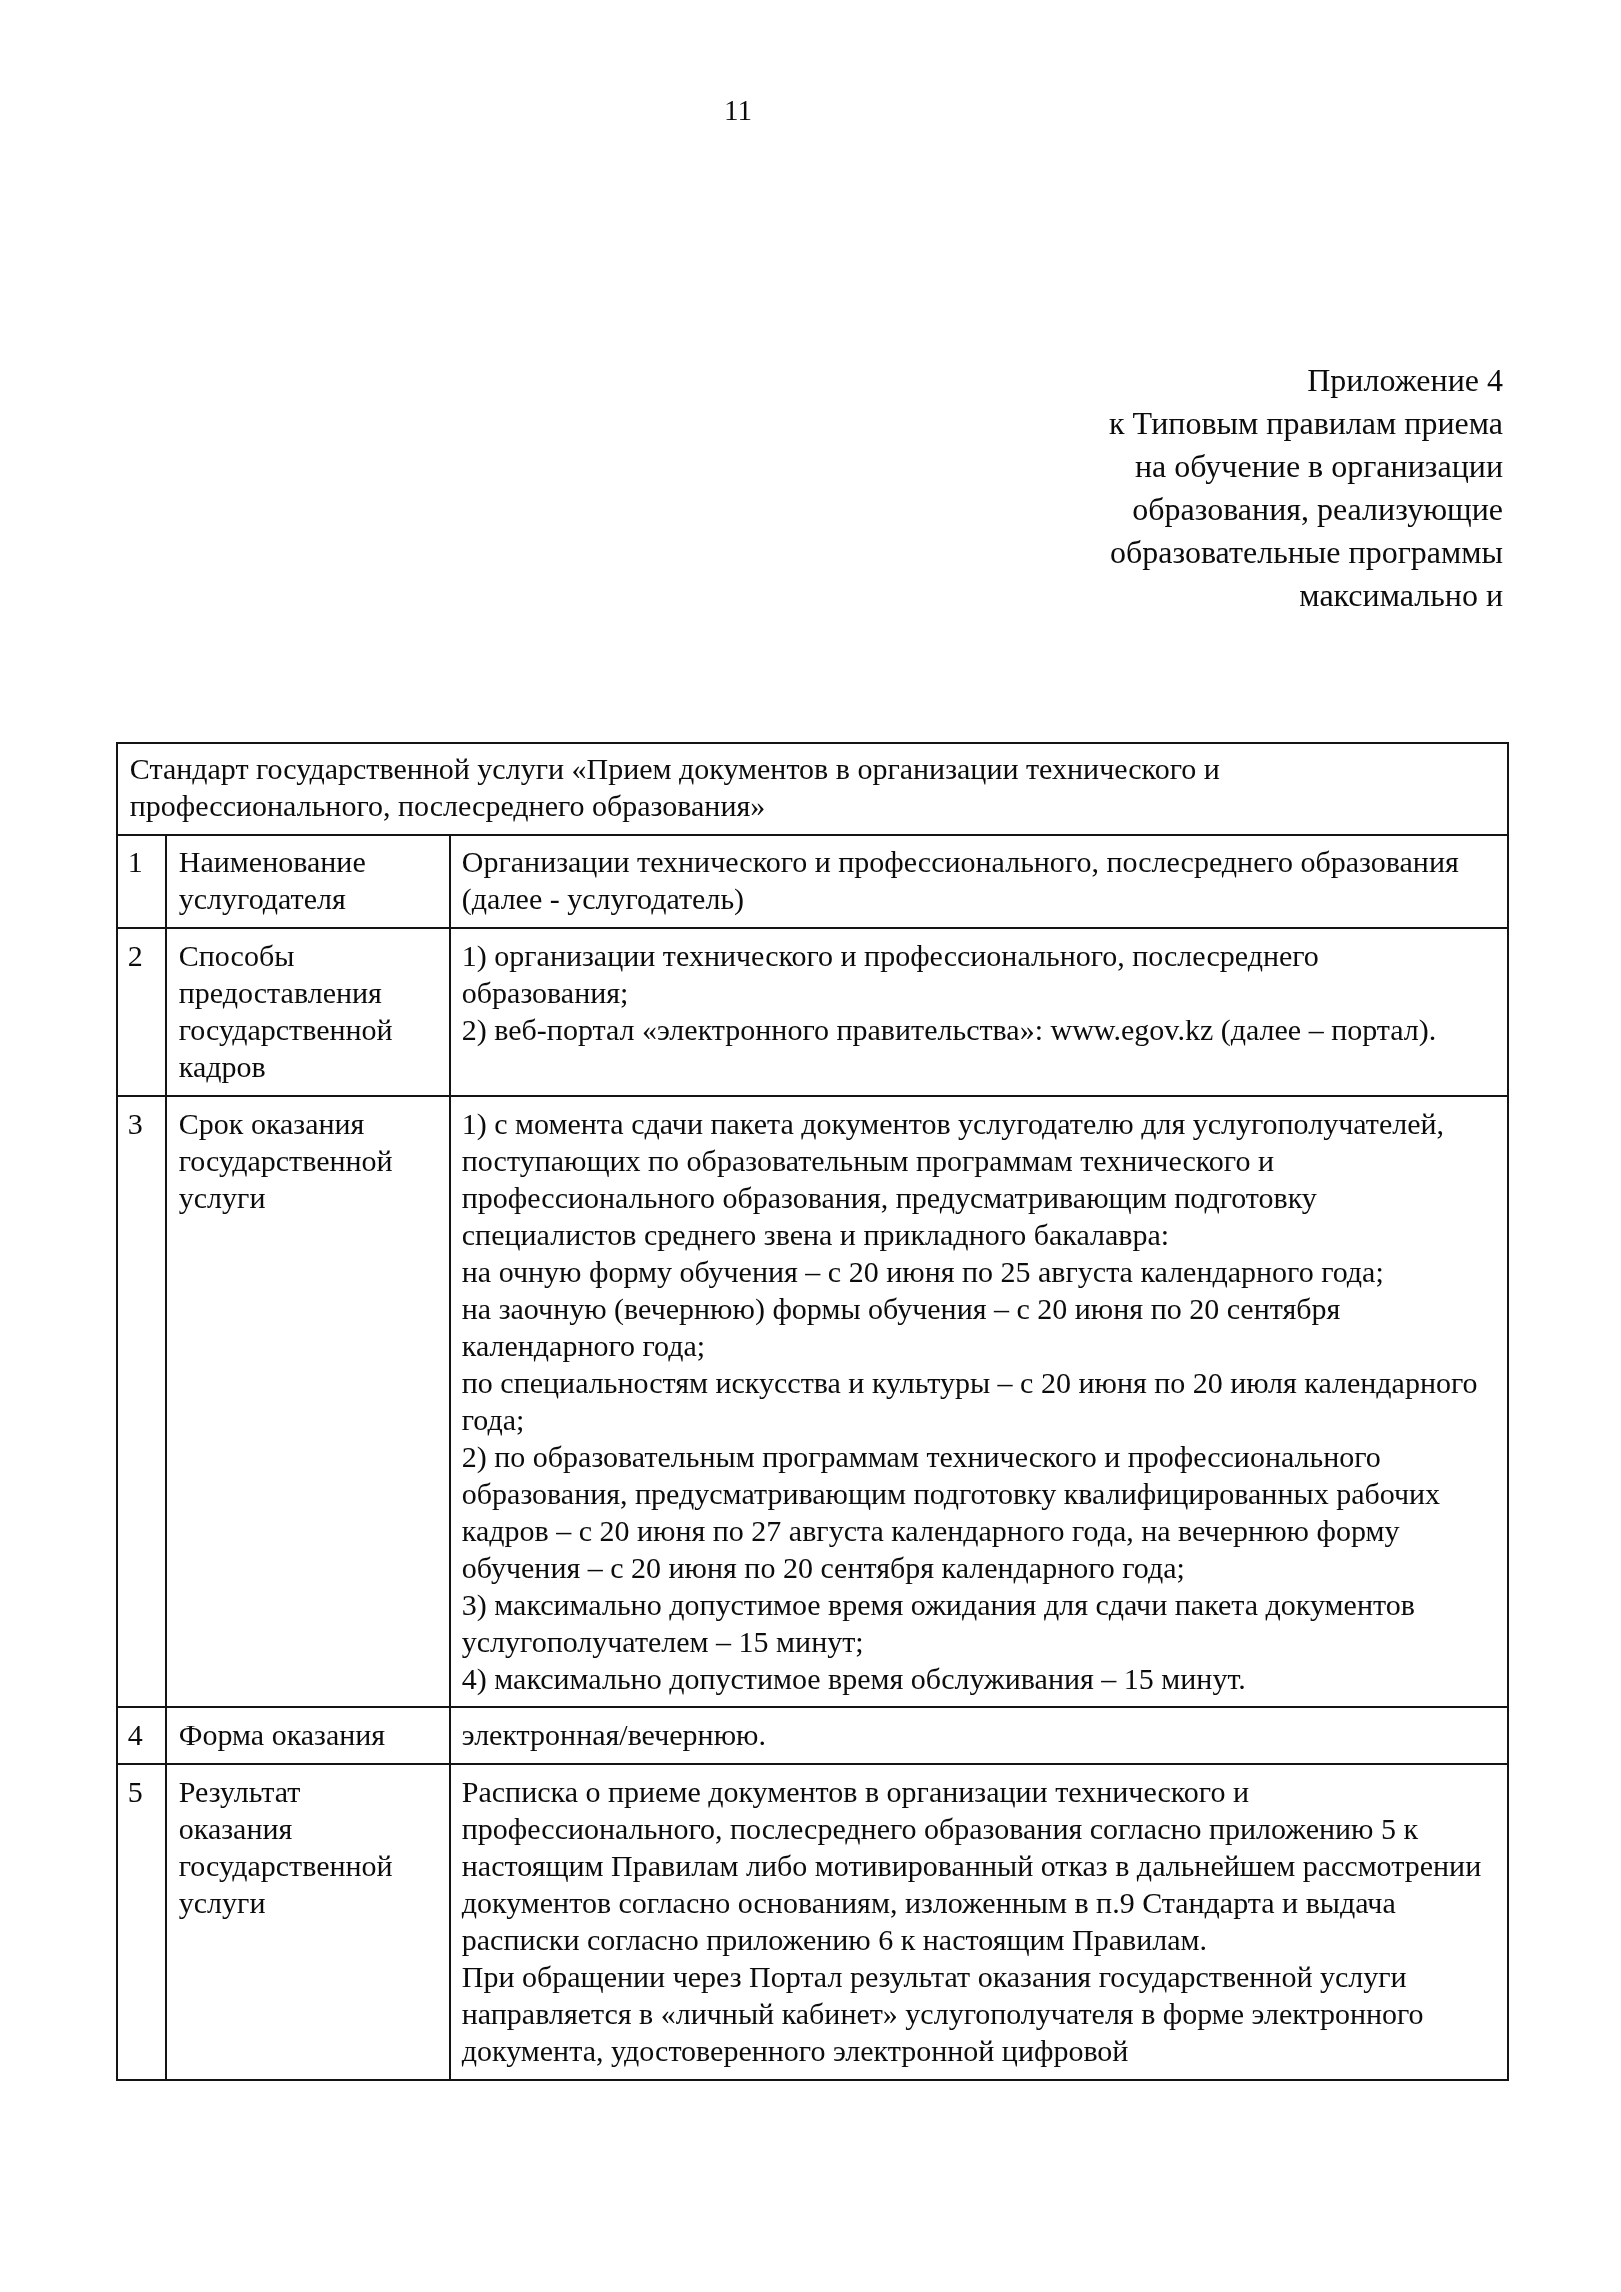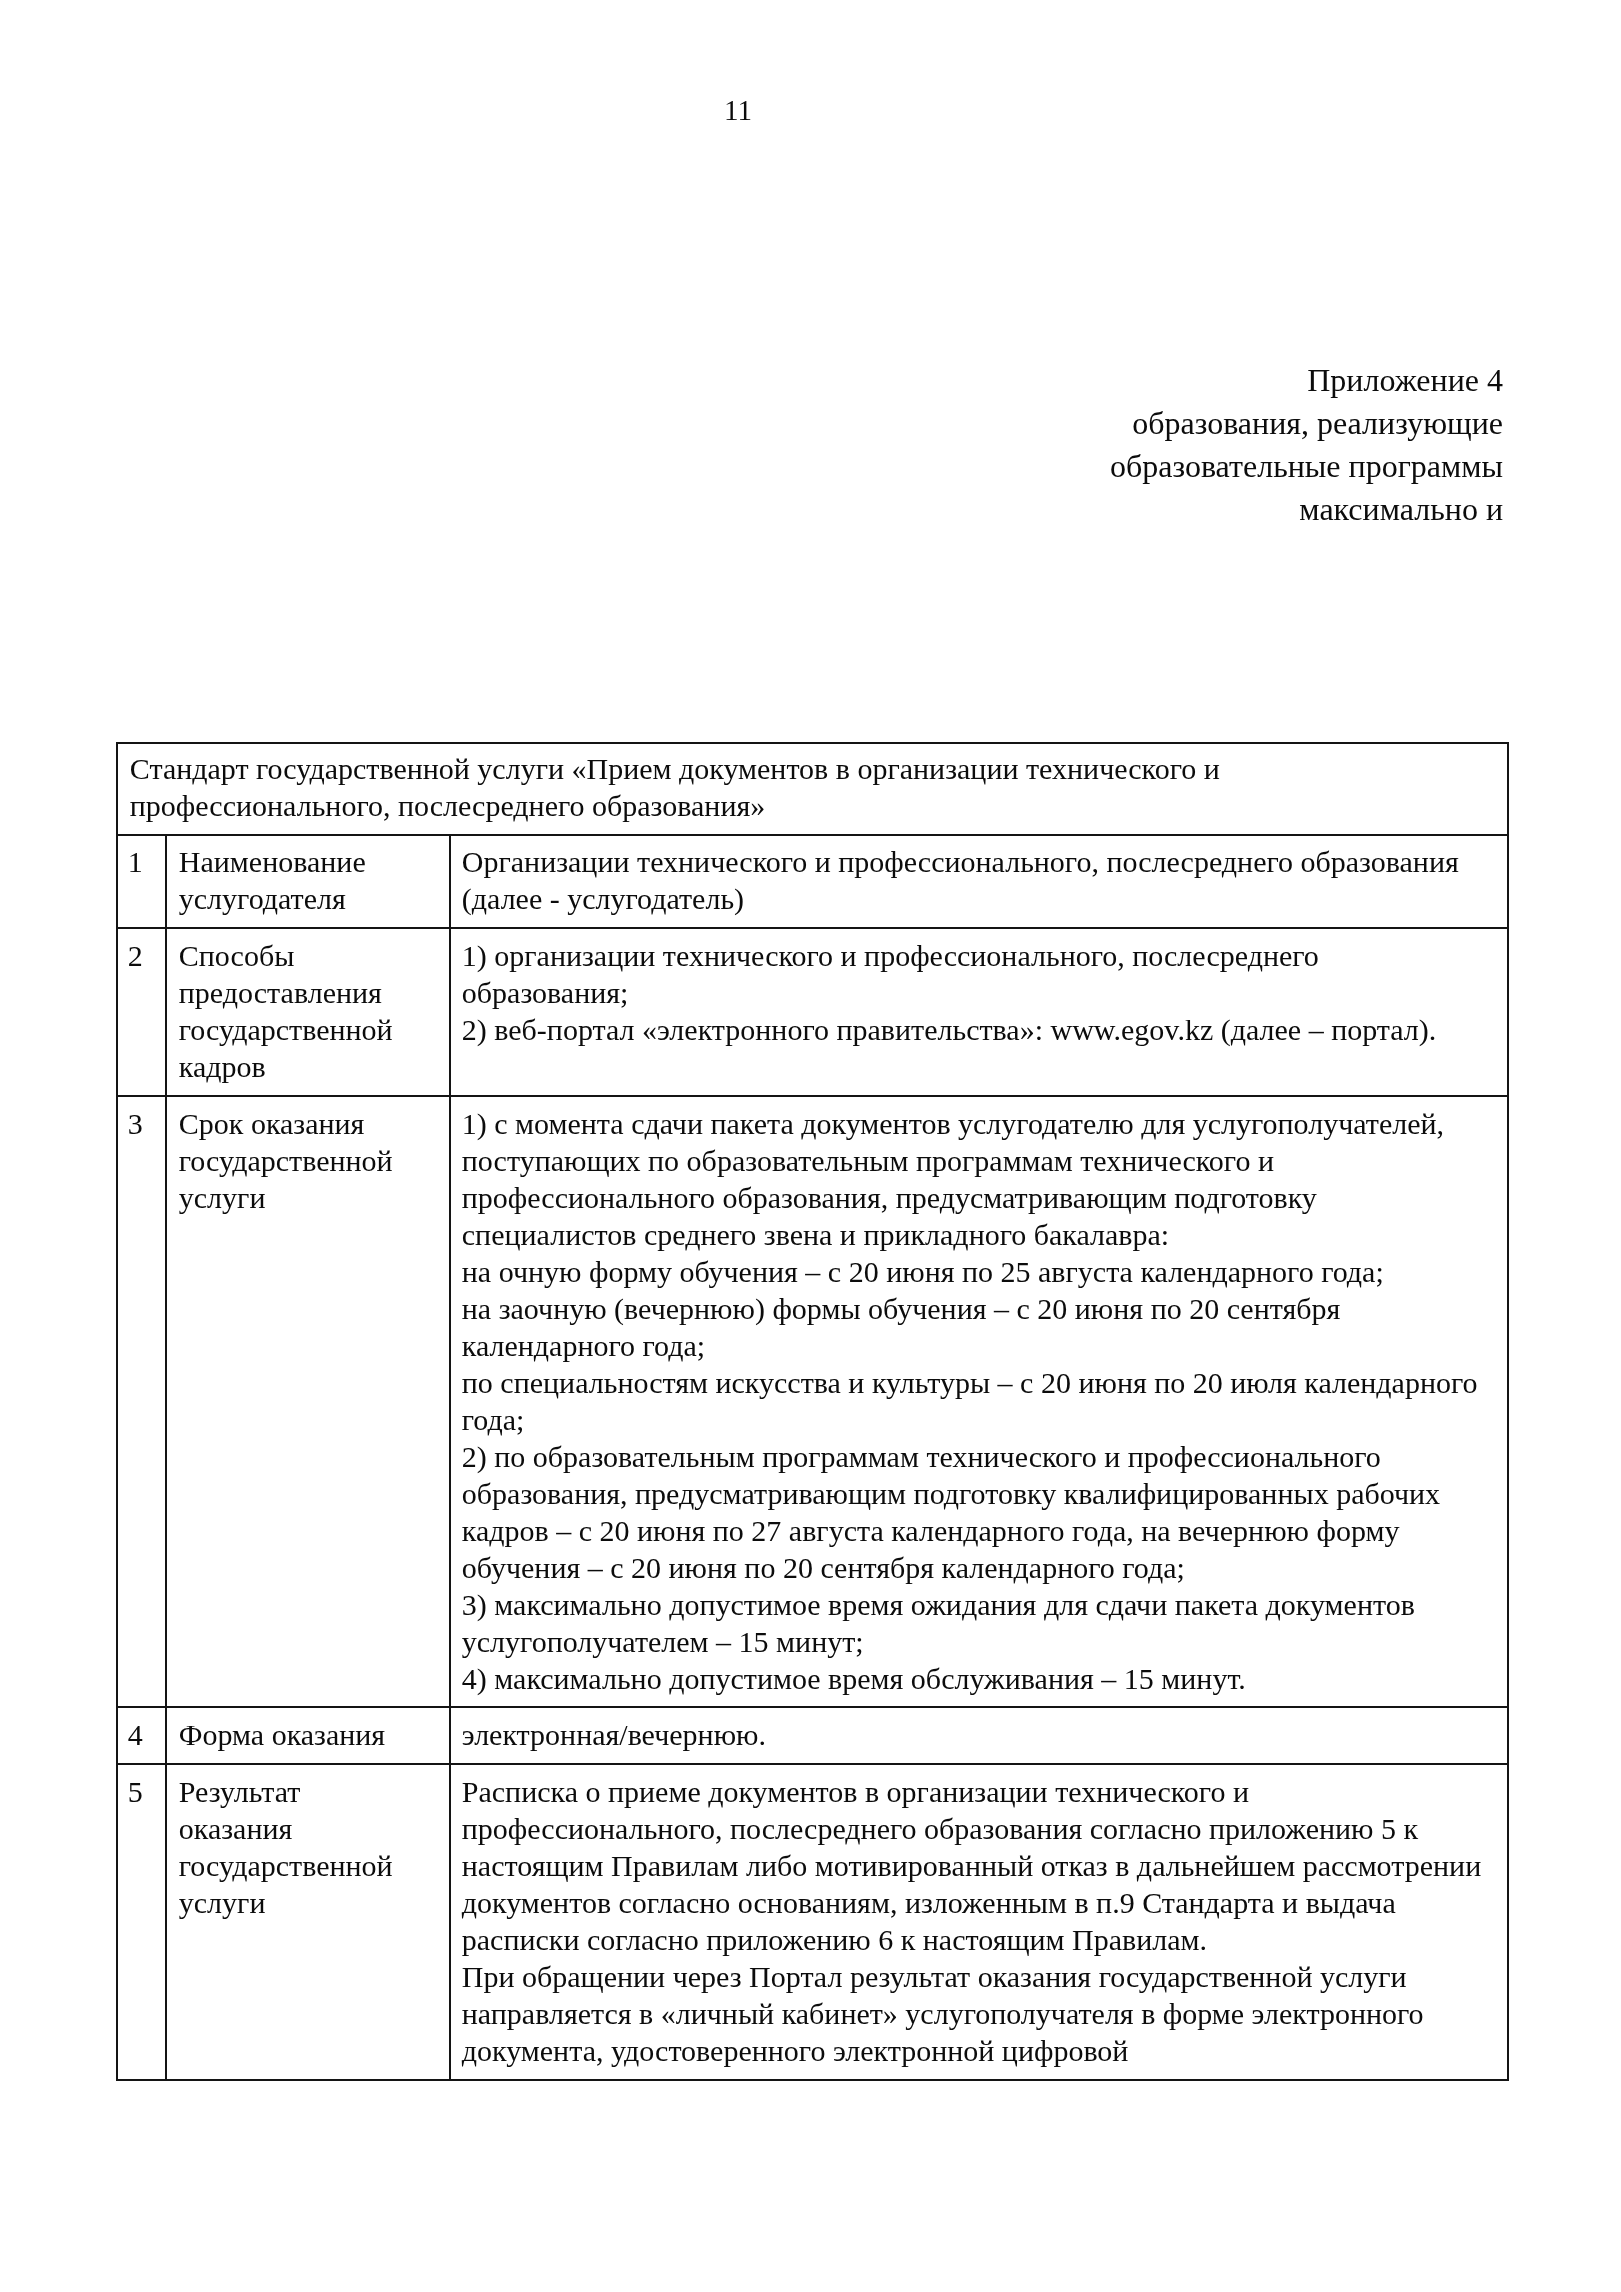--- a/index.html
+++ b/index.html
@@ -67,20 +67,22 @@
     white-space: pre-line;
   }
 </style>
 </head>
 <body>
 
 <div class="page-number">11</div>
 
 <div class="appendix">
   <div class="line">Приложение 4</div>
+  <div class="line">к Типовым правилам приема</div>
+  <div class="line">на обучение в организации</div>
   <div class="line">образования, реализующие</div>
   <div class="line">образовательные программы</div>
   <div class="line">максимально и</div>
 </div>
 
 <table class="std-table">
   <colgroup>
     <col style="width:49px">
     <col style="width:284px">
     <col style="width:1058px">

